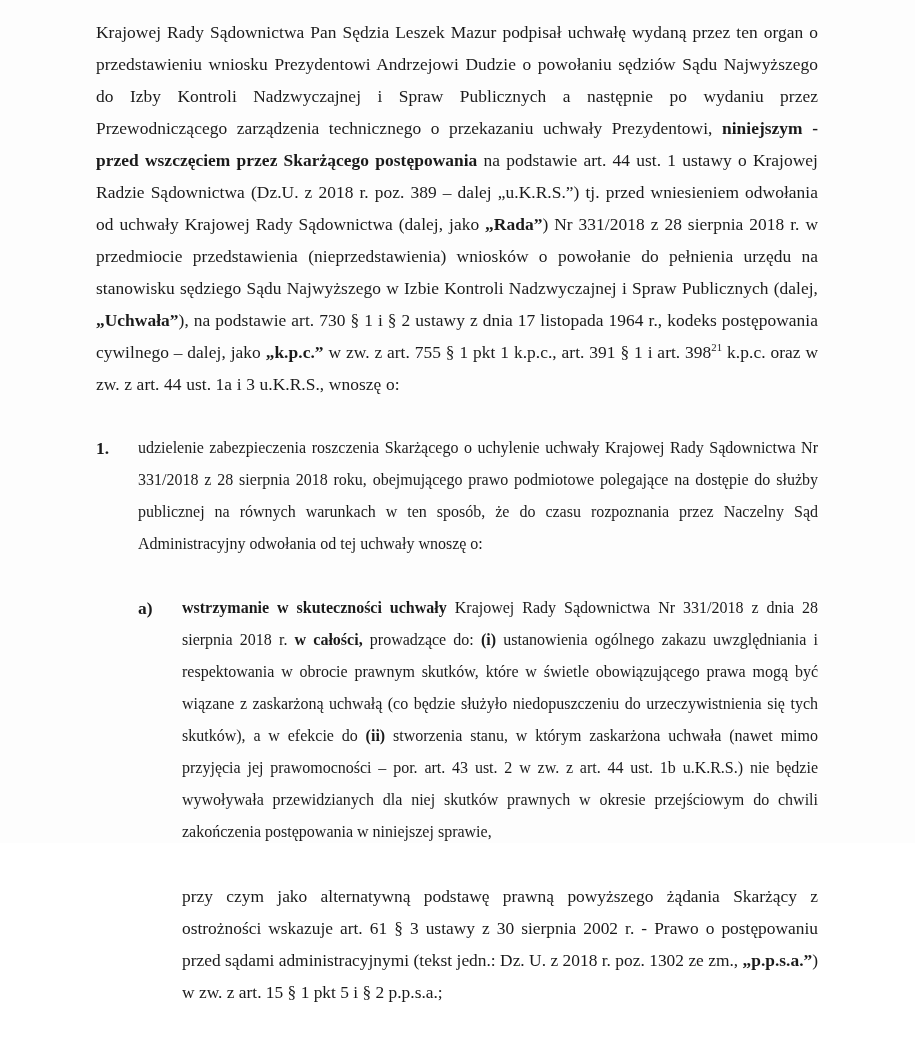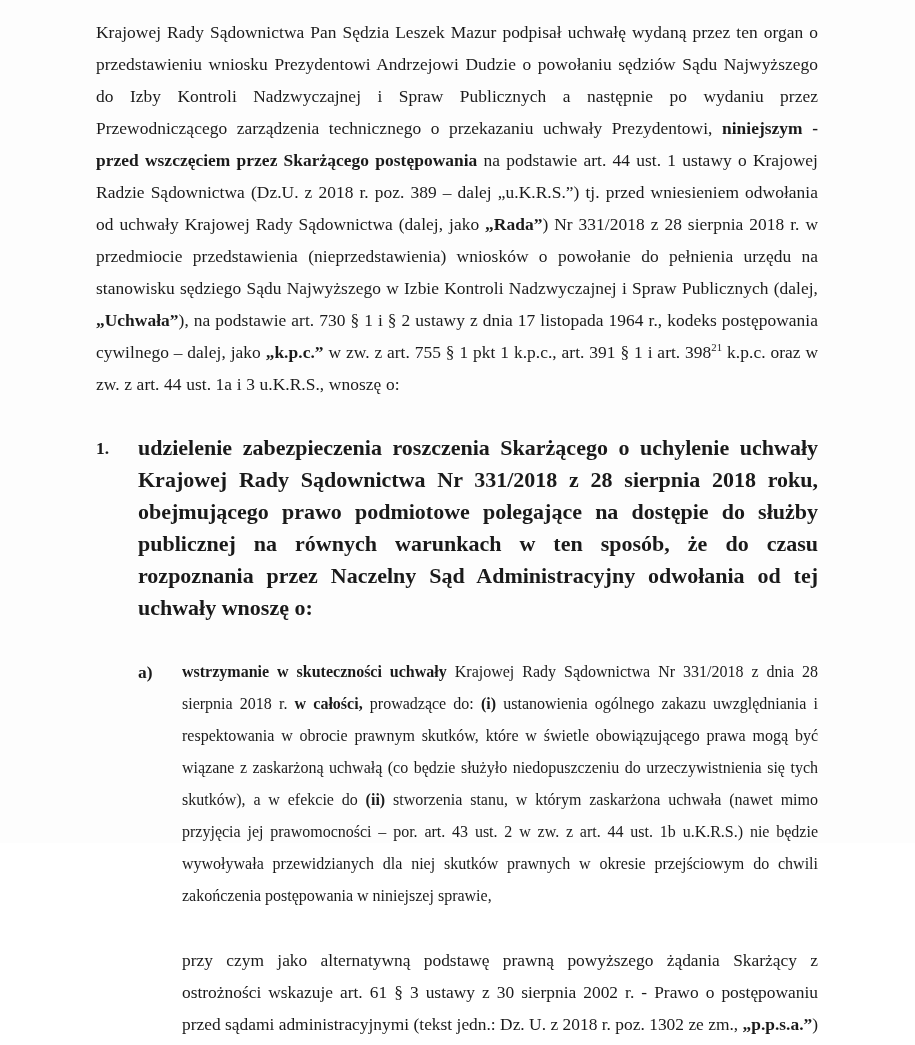--- a/index.html
+++ b/index.html
@@ -51,24 +51,24 @@
   }
   .item-num .marker {
     position: absolute;
     left: 0;
     top: 0;
     font-weight: bold;
     font-size: 17.4px;
     line-height: 32px;
   }
   .item-num .body {
-    font-weight: bold;
+    font-weight: normal;
     text-align: justify;
     text-justify: inter-word;
-    font-size: 22px;
+    font-size: 16px;
     line-height: 32px;
   }
 
   
   .item-let {
     position: relative;
     margin-top: 32px;
     margin-left: 42px;
     padding-left: 44px;
   }

